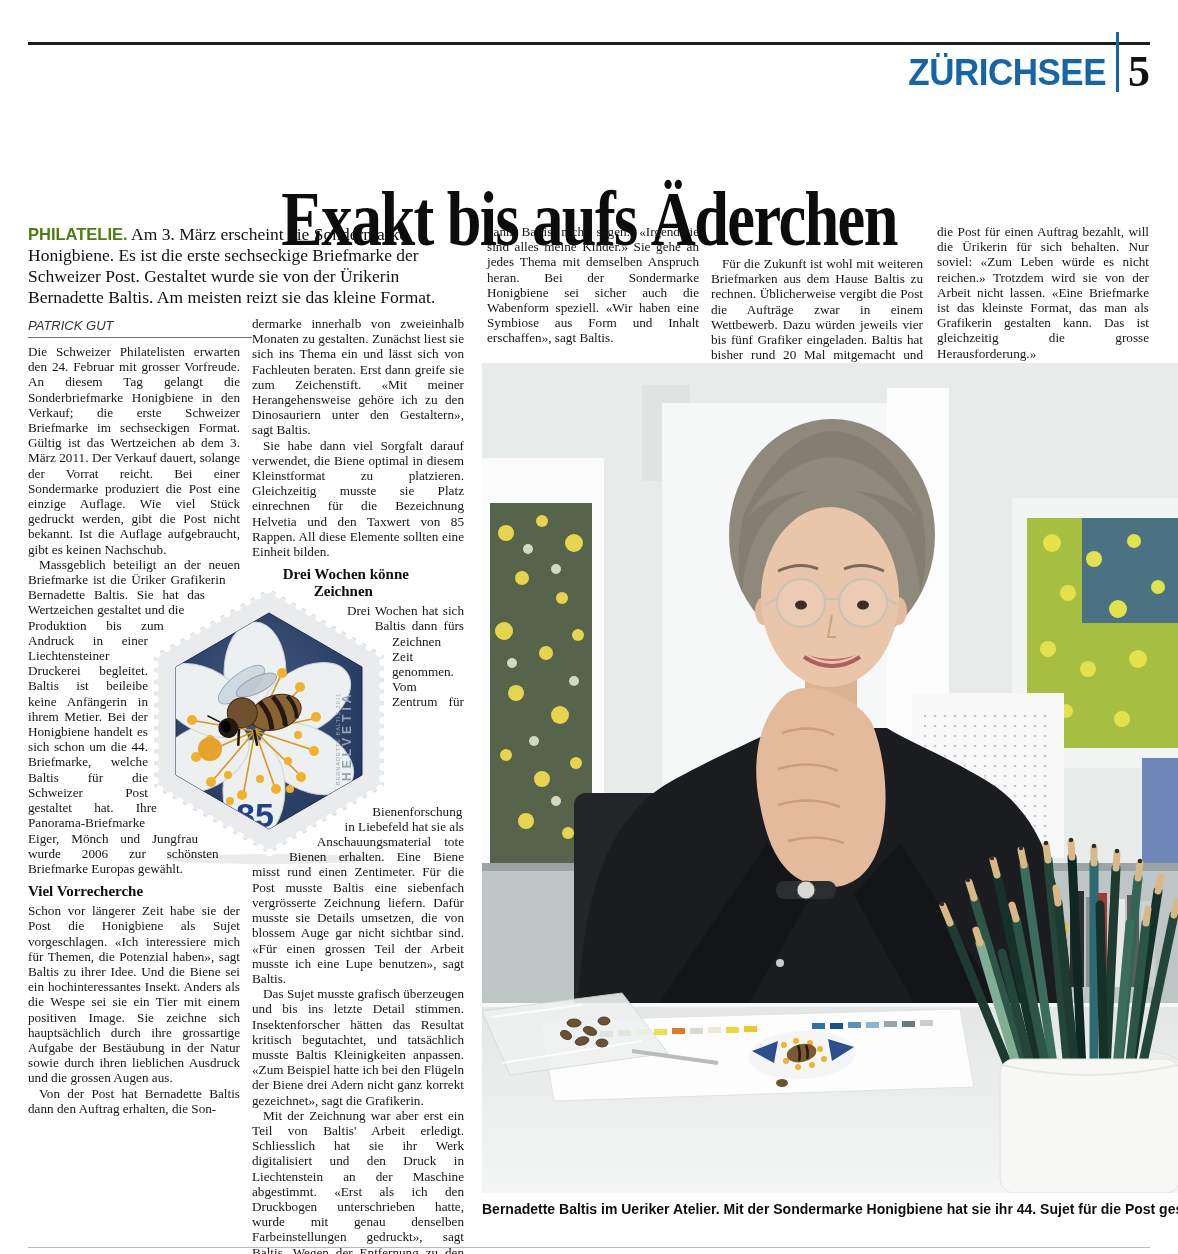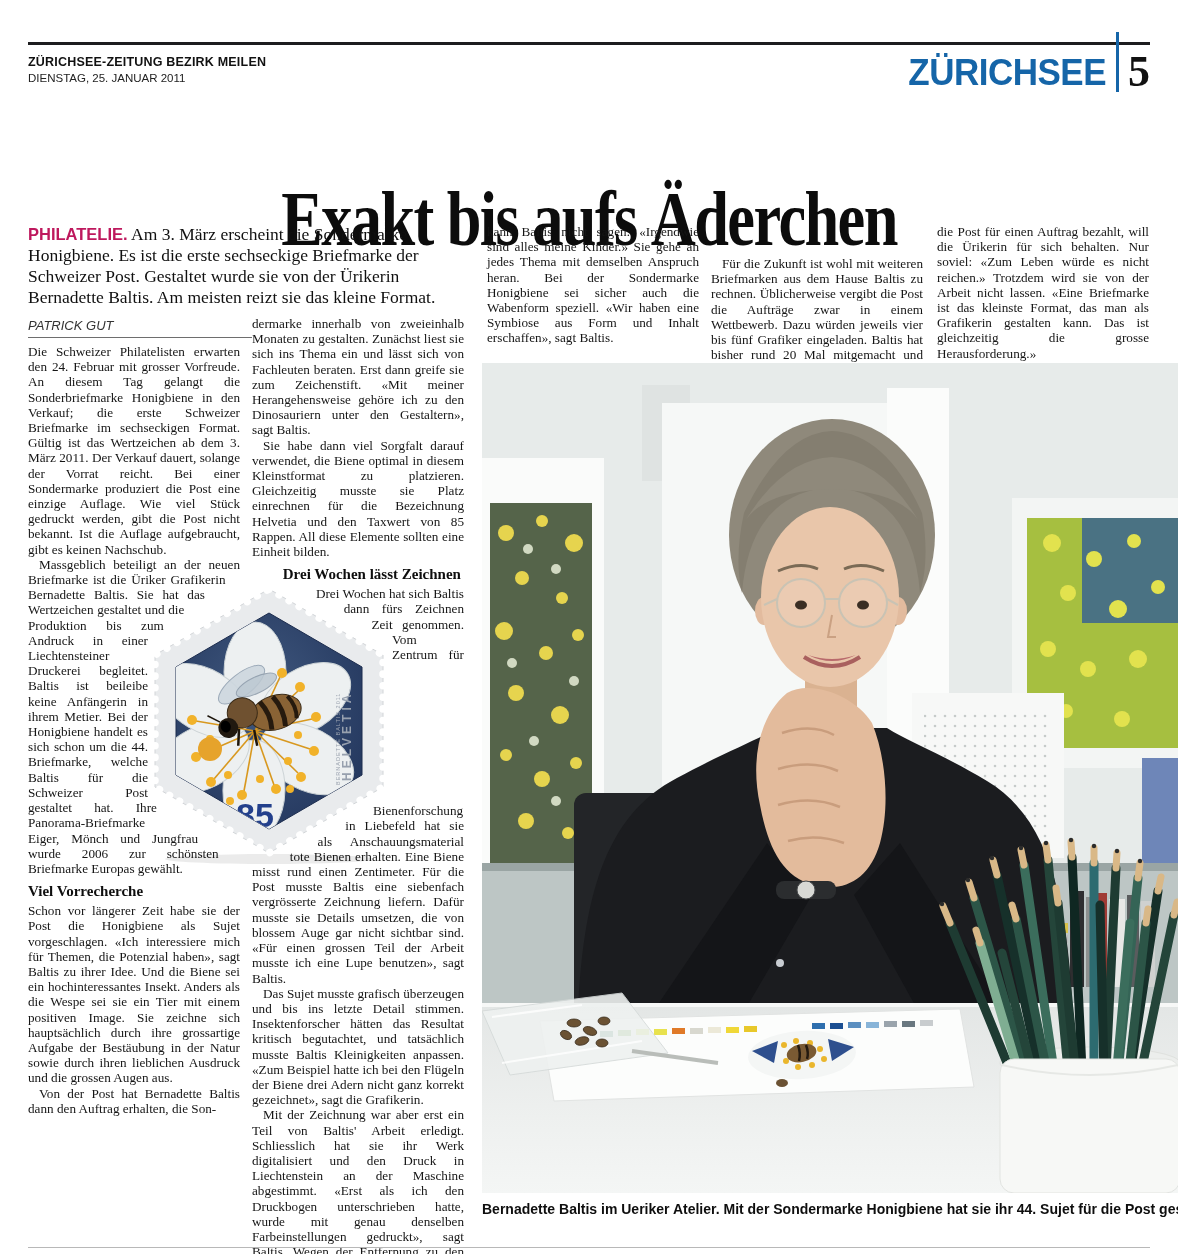--- a/index.html
+++ b/index.html
@@ -15,21 +15,21 @@
   .vbar{position:absolute;left:1116px;top:32px;width:3px;height:60px;background:#1565a8;}
   .pagenum{position:absolute;left:1128px;top:46px;font-family:"Liberation Serif",serif;
         font-size:44px;font-weight:600;color:#111;}
   
   .headline{position:absolute;left:0;top:122px;width:1178px;text-align:center;
         font-weight:bold;font-size:78px;letter-spacing:-2px;color:#0c0c0c;
         transform:scaleX(.8);transform-origin:589px 0;white-space:nowrap;}
   
   .lead{position:absolute;left:28px;top:224px;width:440px;font-size:17.5px;line-height:21px;
         color:#101010;text-align:left;margin:0;}
-  .kicker{font-family:"Liberation Sans",sans-serif;font-weight:bold;color:#be185d;font-size:16.5px;}
+  .kicker{font-family:"Liberation Sans",sans-serif;font-weight:bold;color:#4d7c0f;font-size:16.5px;}
   .byline{position:absolute;left:28px;top:318px;width:224px;font-family:"Liberation Sans",sans-serif;
         font-style:italic;font-size:13px;color:#333;border-bottom:1.5px solid #6e6e6e;padding-bottom:4px;}
   
   .col{position:absolute;width:212px;font-size:13.2px;line-height:15.2px;text-align:justify;color:#151515;}
   .col p{margin:0;}
   .col p.ind{text-indent:11px;}
   .col h2{font-size:15px;line-height:17px;margin:7px 0 3px 0;color:#0e0e0e;text-align:left;}
   #col1{left:28px;top:344px;height:906px;}
   #col2{left:252px;top:316px;height:932px;}
   #col3{left:487px;top:224px;height:136px;}
@@ -47,24 +47,20 @@
   .cap-bold{font-weight:bold;font-size:14px;color:#0e0e0e;}
   .cap-credit{font-size:11px;color:#6a6a6a;}
   .bottomrule{position:absolute;left:28px;top:1247px;width:1122px;height:1px;background:#b8b8b8;}
 </style>
 </head>
 <body>
 
 <div class="page">
 
   <div class="toprule"></div>
-  <div class="mast-left">
-    <div class="paper-name">ZÜRICHSEE-ZEITUNG BEZIRK MEILEN</div>
-    <div class="paper-date">DIENSTAG, 25. JANUAR 2011</div>
-  </div>
   <div class="section-title">ZÜRICHSEE</div>
   <div class="vbar"></div>
   <div class="pagenum">5</div>
 
   <h1 class="headline">Exakt bis aufs Äderchen</h1>
   <p class="lead"><span class="kicker">PHILATELIE.</span> <span>Am 3. März erscheint die Sondermarke Honigbiene. Es ist die erste sechseckige Briefmarke der Schweizer Post. Gestaltet wurde sie von der Ürikerin Bernadette Baltis. Am meisten reizt sie das kleine Format.</span></p>
   <div class="byline">PATRICK GUT</div>
 
   <div class="col" id="col1">
     <div class="spacerL"></div>
@@ -72,21 +68,21 @@
     <p class="ind">Massgeblich beteiligt an der neuen Briefmarke ist die Üriker Grafikerin Bernadette Baltis. Sie hat das Wertzeichen gestaltet und die Produktion bis zum Andruck in einer Liechtensteiner Druckerei begleitet. Baltis ist beileibe keine Anfängerin in ihrem Metier. Bei der Honigbiene handelt es sich schon um die 44. Briefmarke, welche Baltis für die Schweizer Post gestaltet hat. Ihre Panorama-Briefmarke Eiger, Mönch und Jungfrau wurde 2006 zur schönsten Briefmarke Europas gewählt.</p>
     <h2>Viel Vorrecherche</h2>
     <p>Schon vor längerer Zeit habe sie der Post die Honigbiene als Sujet vorgeschlagen. «Ich interessiere mich für Themen, die Potenzial haben», sagt Baltis zu ihrer Idee. Und die Biene sei ein hochinteressantes Insekt. Anders als die Wespe sei sie ein Tier mit einem positiven Image. Sie zeichne sich hauptsächlich durch ihre grossartige Aufgabe der Bestäubung in der Natur sowie durch ihren lieblichen Ausdruck und die grossen Augen aus.</p>
     <p class="ind">Von der Post hat Bernadette Baltis dann den Auftrag erhalten, die Son-</p>
   </div>
 
   <div class="col" id="col2">
     <div class="spacerR"></div>
     <p>dermarke innerhalb von zweieinhalb Monaten zu gestalten. Zunächst liest sie sich ins Thema ein und lässt sich von Fachleuten beraten. Erst dann greife sie zum Zeichenstift. «Mit meiner Herangehensweise gehöre ich zu den Dinosauriern unter den Gestaltern», sagt Baltis.</p>
     <p class="ind">Sie habe dann viel Sorgfalt darauf verwendet, die Biene optimal in diesem Kleinstformat zu platzieren. Gleichzeitig musste sie Platz einrechnen für die Bezeichnung Helvetia und den Taxwert von 85 Rappen. All diese Elemente sollten eine Einheit bilden.</p>
-    <h2>Drei Wochen lässt Zeichnen</h2>
+    <h2>Drei Wochen könne Zeichnen</h2>
     <p>Drei Wochen hat sich Baltis dann fürs Zeichnen Zeit genommen. Vom Zentrum für Bienenforschung in Liebefeld hat sie als Anschauungsmaterial tote Bienen erhalten. Eine Biene misst rund einen Zentimeter. Für die Post musste Baltis eine siebenfach vergrösserte Zeichnung liefern. Dafür musste sie Details umsetzen, die von blossem Auge gar nicht sichtbar sind. «Für einen grossen Teil der Arbeit musste ich eine Lupe benutzen», sagt Baltis.</p>
     <p class="ind">Das Sujet musste grafisch überzeugen und bis ins letzte Detail stimmen. Insektenforscher hätten das Resultat kritisch begutachtet, und tatsächlich musste Baltis Kleinigkeiten anpassen. «Zum Beispiel hatte ich bei den Flügeln der Biene drei Adern nicht ganz korrekt gezeichnet», sagt die Grafikerin.</p>
     <p class="ind">Mit der Zeichnung war aber erst ein Teil von Baltis' Arbeit erledigt. Schliesslich hat sie ihr Werk digitalisiert und den Druck in Liechtenstein an der Maschine abgestimmt. «Erst als ich den Druckbogen unterschrieben hatte, wurde mit genau denselben Farbeinstellungen gedruckt», sagt Baltis. Wegen der Entfernung zu den Druckereien sei es leider nicht immer möglich, dass sie auch auf die Farbgebung bis ins letzte Detail Einfluss nehmen könne. Welche ihrer Briefmarken ihr am meisten am Herz liegt,</p>
   </div>
 
   <div class="col" id="col3">
     <p>kann Baltis nicht sagen: «Irgendwie sind alles meine Kinder.» Sie gehe an jedes Thema mit demselben Anspruch heran. Bei der Sondermarke Honigbiene sei sicher auch die Wabenform speziell. «Wir haben eine Symbiose aus Form und Inhalt erschaffen», sagt Baltis.</p>
   </div>
   <div class="col" id="col4">
     <p class="ind">Für die Zukunft ist wohl mit weiteren Briefmarken aus dem Hause Baltis zu rechnen. Üblicherweise vergibt die Post die Aufträge zwar in einem Wettbewerb. Dazu würden jeweils vier bis fünf Grafiker eingeladen. Baltis hat bisher rund 20 Mal mitgemacht und praktisch immer gewonnen. Was ihr</p>

